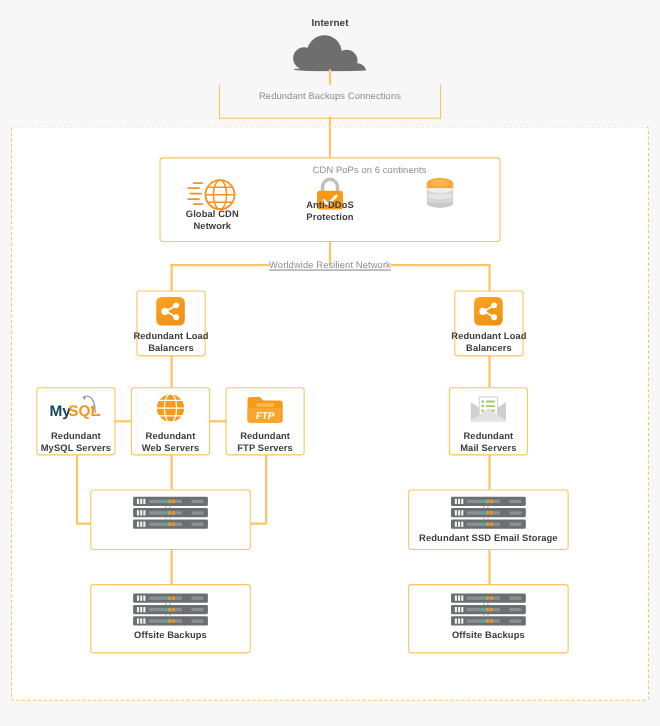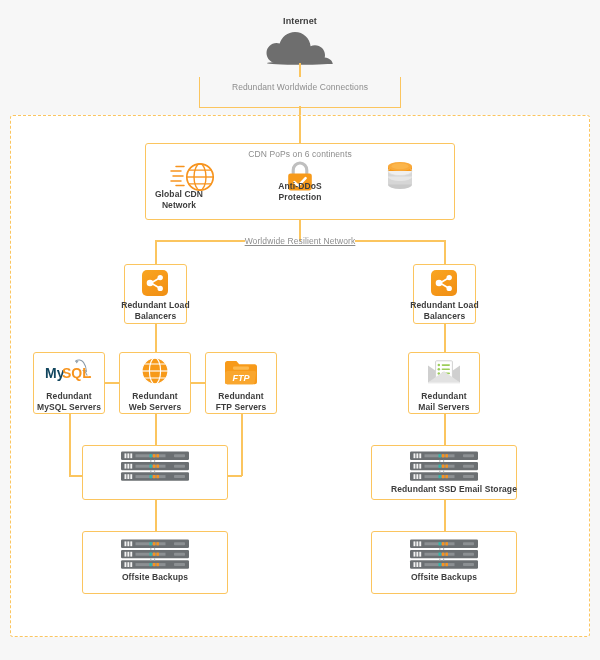--- a/index.html
+++ b/index.html
@@ -69,47 +69,47 @@
   <svg class="icon" style="left:266px;top:29px;" width="68" height="36" viewBox="0 0 68 36">
     <path d="M14 35 C5 35 0.5 29.5 0.5 24 C0.5 18.5 5 14 10.5 14 C11.6 14 12.7 14.2 13.7 14.5
              C15.6 8 21.6 3 29 3 C37.3 3 44 9.3 44.6 17.3 C45.9 16.6 47.4 16.2 49 16.2
              C54.5 16.2 59 20.6 59 26 C59 26.9 58.9 27.7 58.7 28.5 C63.5 29 66.5 31.6 66.5 35 Z" fill="#6e6e6e"></path>
     <ellipse cx="34" cy="34.2" rx="33" ry="1.6" fill="#6e6e6e"></ellipse>
   </svg>
 
   <div class="ln lnv" style="left:299px;top:63px;height:19px;"></div>
 
   <div class="band" style="left:199px;top:77px;width:202px;height:31px;"></div>
-  <div class="lbl light" style="left:199px;top:82px;width:202px;">Redundant Worldwide Connections</div>
+  <div class="lbl light" style="left:199px;top:82px;width:202px;">Redundant Backups Connections</div>
 
   <div class="ln lnv" style="left:299px;top:106px;height:12px;"></div>
 
   <div class="outer" style="left:10px;top:115px;width:580px;height:522px;"></div>
 
   <div class="ln lnv" style="left:299px;top:116px;height:28px;"></div>
 
   <div class="box" style="left:145px;top:143px;width:310px;height:77px;"></div>
-  <div class="lbl light" style="left:145px;top:149px;width:310px;">CDN PoPs on 6 continents</div>
+  <div class="lbl light" style="left:145px;top:149px;width:310px;padding-left:36px;">CDN PoPs on 6 continents</div>
 
   <svg class="icon" style="left:170px;top:162px;" width="46" height="30" viewBox="0 0 46 30">
     <g fill="none" stroke="#f7941e" stroke-width="1.5" stroke-linecap="round">
       <line x1="1" y1="9" x2="11" y2="9"></line>
       <line x1="3" y1="14" x2="13" y2="14"></line>
       <line x1="1" y1="19" x2="11" y2="19"></line>
       <line x1="6" y1="23.5" x2="14" y2="23.5"></line>
       <line x1="6" y1="4.5" x2="14" y2="4.5"></line>
     </g>
     <g transform="translate(16,1)">
       <circle cx="14" cy="14" r="13.2" fill="none" stroke="#f7941e" stroke-width="1.7"></circle>
       <ellipse cx="14" cy="14" rx="6" ry="13.2" fill="none" stroke="#f7941e" stroke-width="1.4"></ellipse>
       <line x1="0.8" y1="14" x2="27.2" y2="14" stroke="#f7941e" stroke-width="1.4"></line>
       <path d="M2.6 7.2 H25.4 M2.6 20.8 H25.4" stroke="#f7941e" stroke-width="1.3" fill="none"></path>
     </g>
   </svg>
-  <div class="lbl bold" style="left:136px;top:189px;width:86px;">Global CDN
+  <div class="lbl bold" style="left:150px;top:189px;width:86px;">Global CDN
 Network</div>
 
   <svg class="icon" style="left:286px;top:161px;" width="28" height="31" viewBox="0 0 28 31">
     <path d="M7.2 13 V9.2 C7.2 5.2 10.2 2 14 2 C17.8 2 20.8 5.2 20.8 9.2 V13" fill="none" stroke="#bfbfbf" stroke-width="3.1"></path>
     <rect x="2.2" y="12.4" width="23.6" height="17" rx="2.4" fill="#f79a1a"></rect>
     <path d="M8.4 21.2 L12.2 24.9 L19.6 17.2" fill="none" stroke="#ffffff" stroke-width="2.5" stroke-linecap="round" stroke-linejoin="round"></path>
   </svg>
   <div class="lbl bold" style="left:257px;top:181px;width:86px;">Anti-DDoS
 Protection</div>
 
@@ -317,21 +317,21 @@
       <rect x="33" y="24" width="2.4" height="3.2" fill="#f7941e"></rect>
       <rect x="36.5" y="24" width="2.4" height="3.2" fill="#f7941e"></rect>
     </g>
     <g fill="#b9bcbe">
       <rect x="30.2" y="8.9" width="1.2" height="2"></rect>
         <rect x="34" y="8.9" width="1.2" height="2"></rect>
       <rect x="30.2" y="19.3" width="1.2" height="2"></rect>
         <rect x="34" y="19.3" width="1.2" height="2"></rect>
     </g>
   </svg>
-  <div class="lbl bold" style="left:371px;top:484px;width:146px;text-align:right;">Redundant SSD Email Storage</div>
+  <div class="lbl bold" style="left:371px;top:484px;width:146px;">Redundant SSD Email Storage</div>
 
   <div class="ln lnv" style="left:155px;top:499px;height:32px;"></div>
   <div class="ln lnv" style="left:444px;top:499px;height:32px;"></div>
 
   <div class="box" style="left:82px;top:531px;width:146px;height:63px;"></div>
   <svg class="icon" style="left:120px;top:539px;" width="70" height="31" viewBox="0 0 70 31">
     <g>
       <rect x="1" y="0.5" width="68" height="8.4" rx="1.2" fill="#6b6f72"></rect>
       <rect x="1" y="10.9" width="68" height="8.4" rx="1.2" fill="#6b6f72"></rect>
       <rect x="1" y="21.3" width="68" height="8.4" rx="1.2" fill="#6b6f72"></rect>

